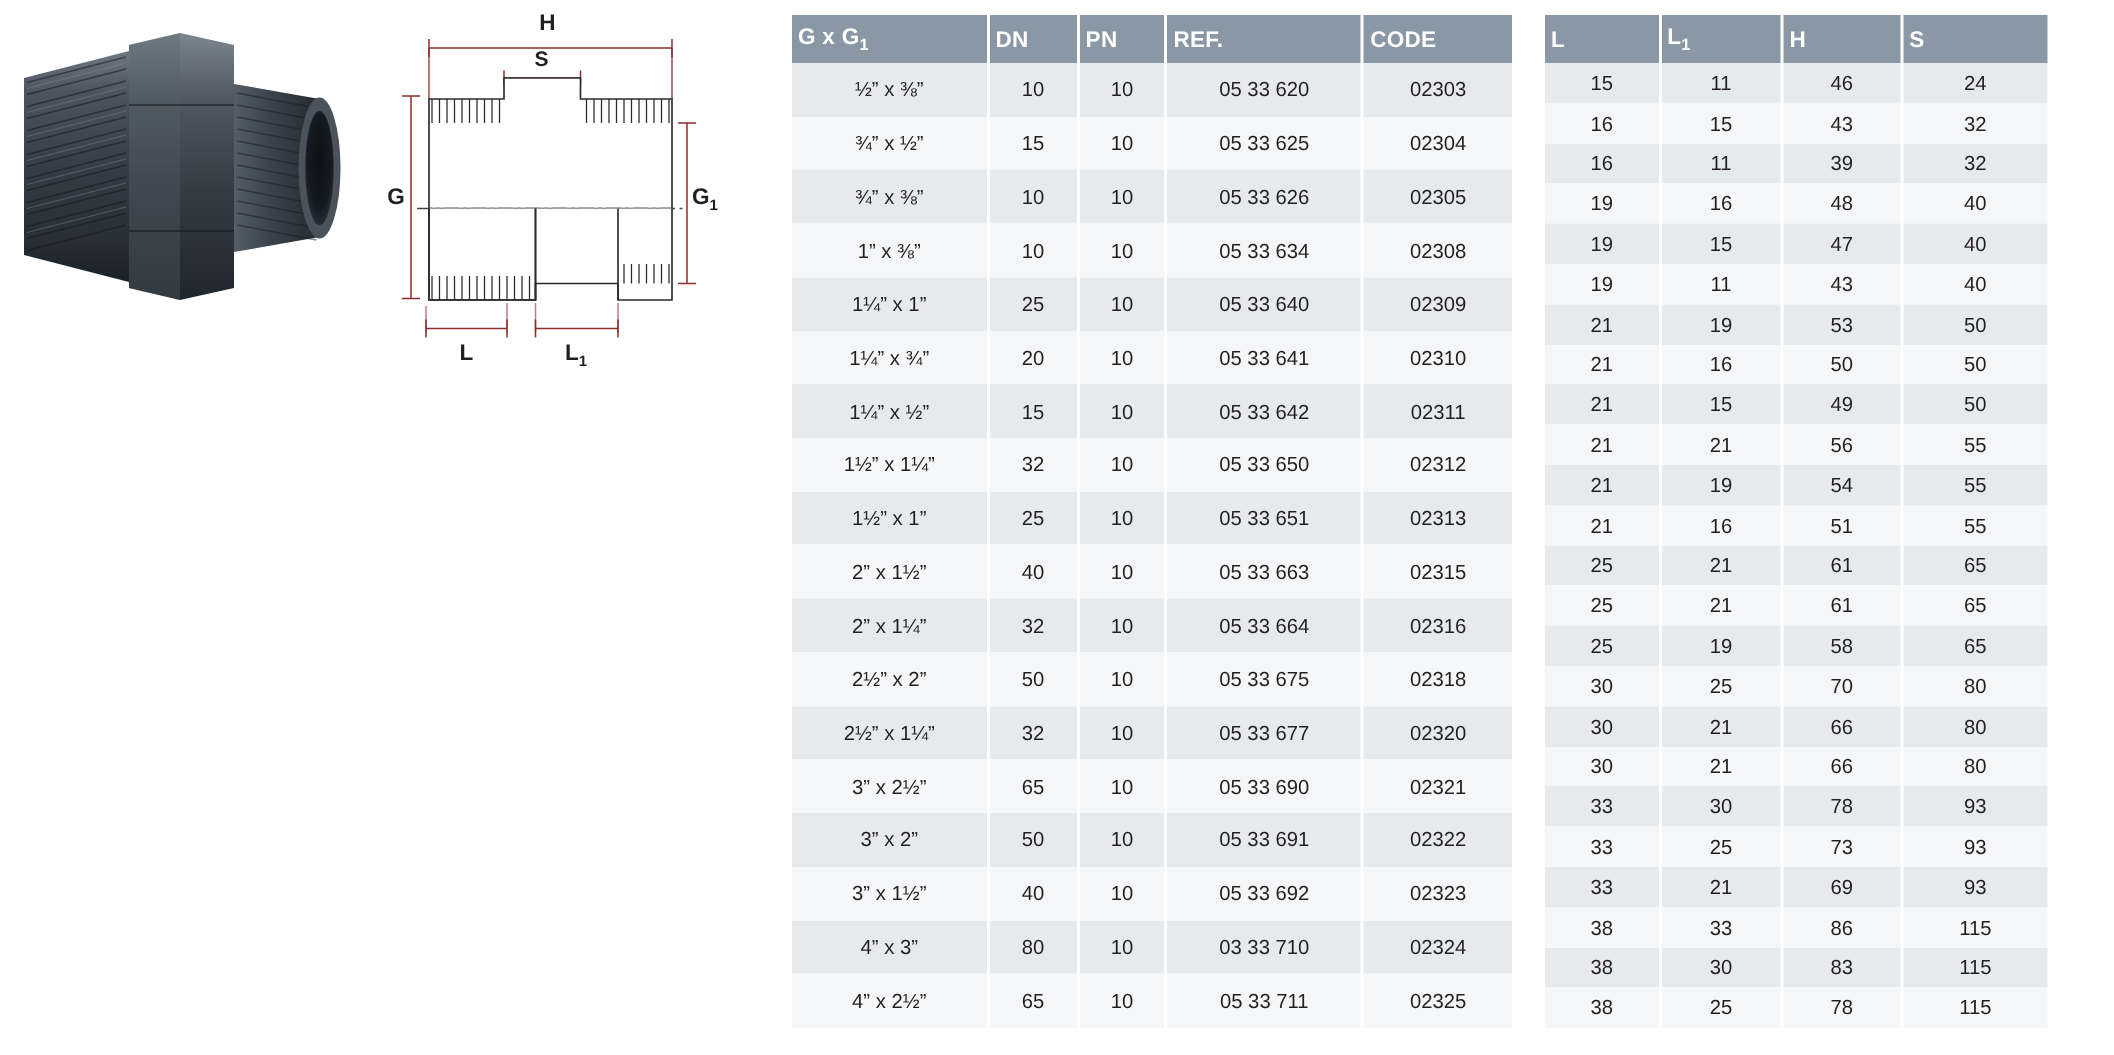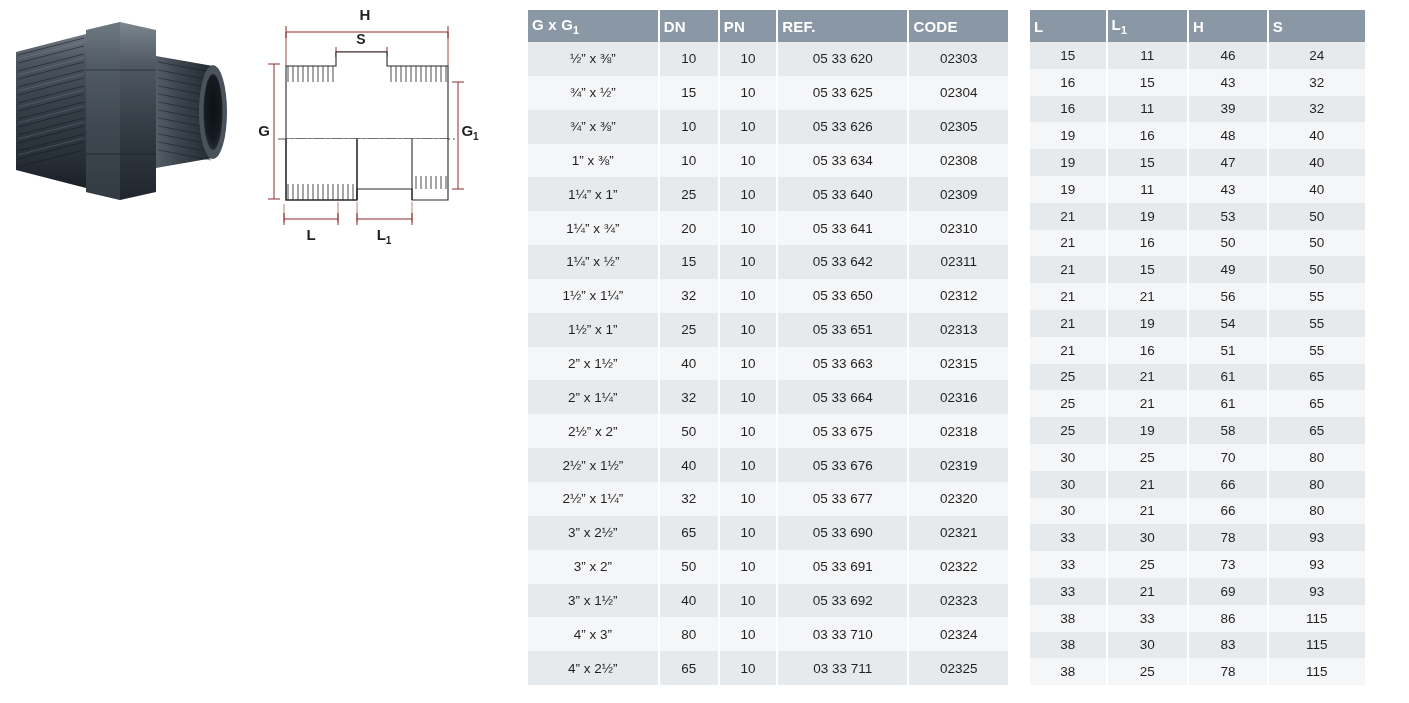--- a/index.html
+++ b/index.html
@@ -320,27 +320,20 @@
             <td class="code">02316</td>
           </tr>
           <tr>
             <td>2½” x 2”</td>
             <td>50</td>
             <td>10</td>
             <td>05 33 675</td>
             <td class="code">02318</td>
           </tr>
           <tr>
-            <td>2½” x 1½”</td>
-            <td>40</td>
-            <td>10</td>
-            <td>05 33 676</td>
-            <td class="code">02319</td>
-          </tr>
-          <tr>
             <td>2½” x 1¼”</td>
             <td>32</td>
             <td>10</td>
             <td>05 33 677</td>
             <td class="code">02320</td>
           </tr>
           <tr>
             <td>3” x 2½”</td>
             <td>65</td>
             <td>10</td>
@@ -365,21 +358,21 @@
             <td>4” x 3”</td>
             <td>80</td>
             <td>10</td>
             <td>03 33 710</td>
             <td class="code">02324</td>
           </tr>
           <tr>
             <td>4” x 2½”</td>
             <td>65</td>
             <td>10</td>
-            <td>03 33 711</td>
+            <td>05 33 711</td>
             <td class="code">02325</td>
           </tr>
         </tbody>
     </table>
 
     <table class="t2">
       <thead>
         <tr>
           <th>L</th>
           <th>L<span class="sub">1</span></th>

